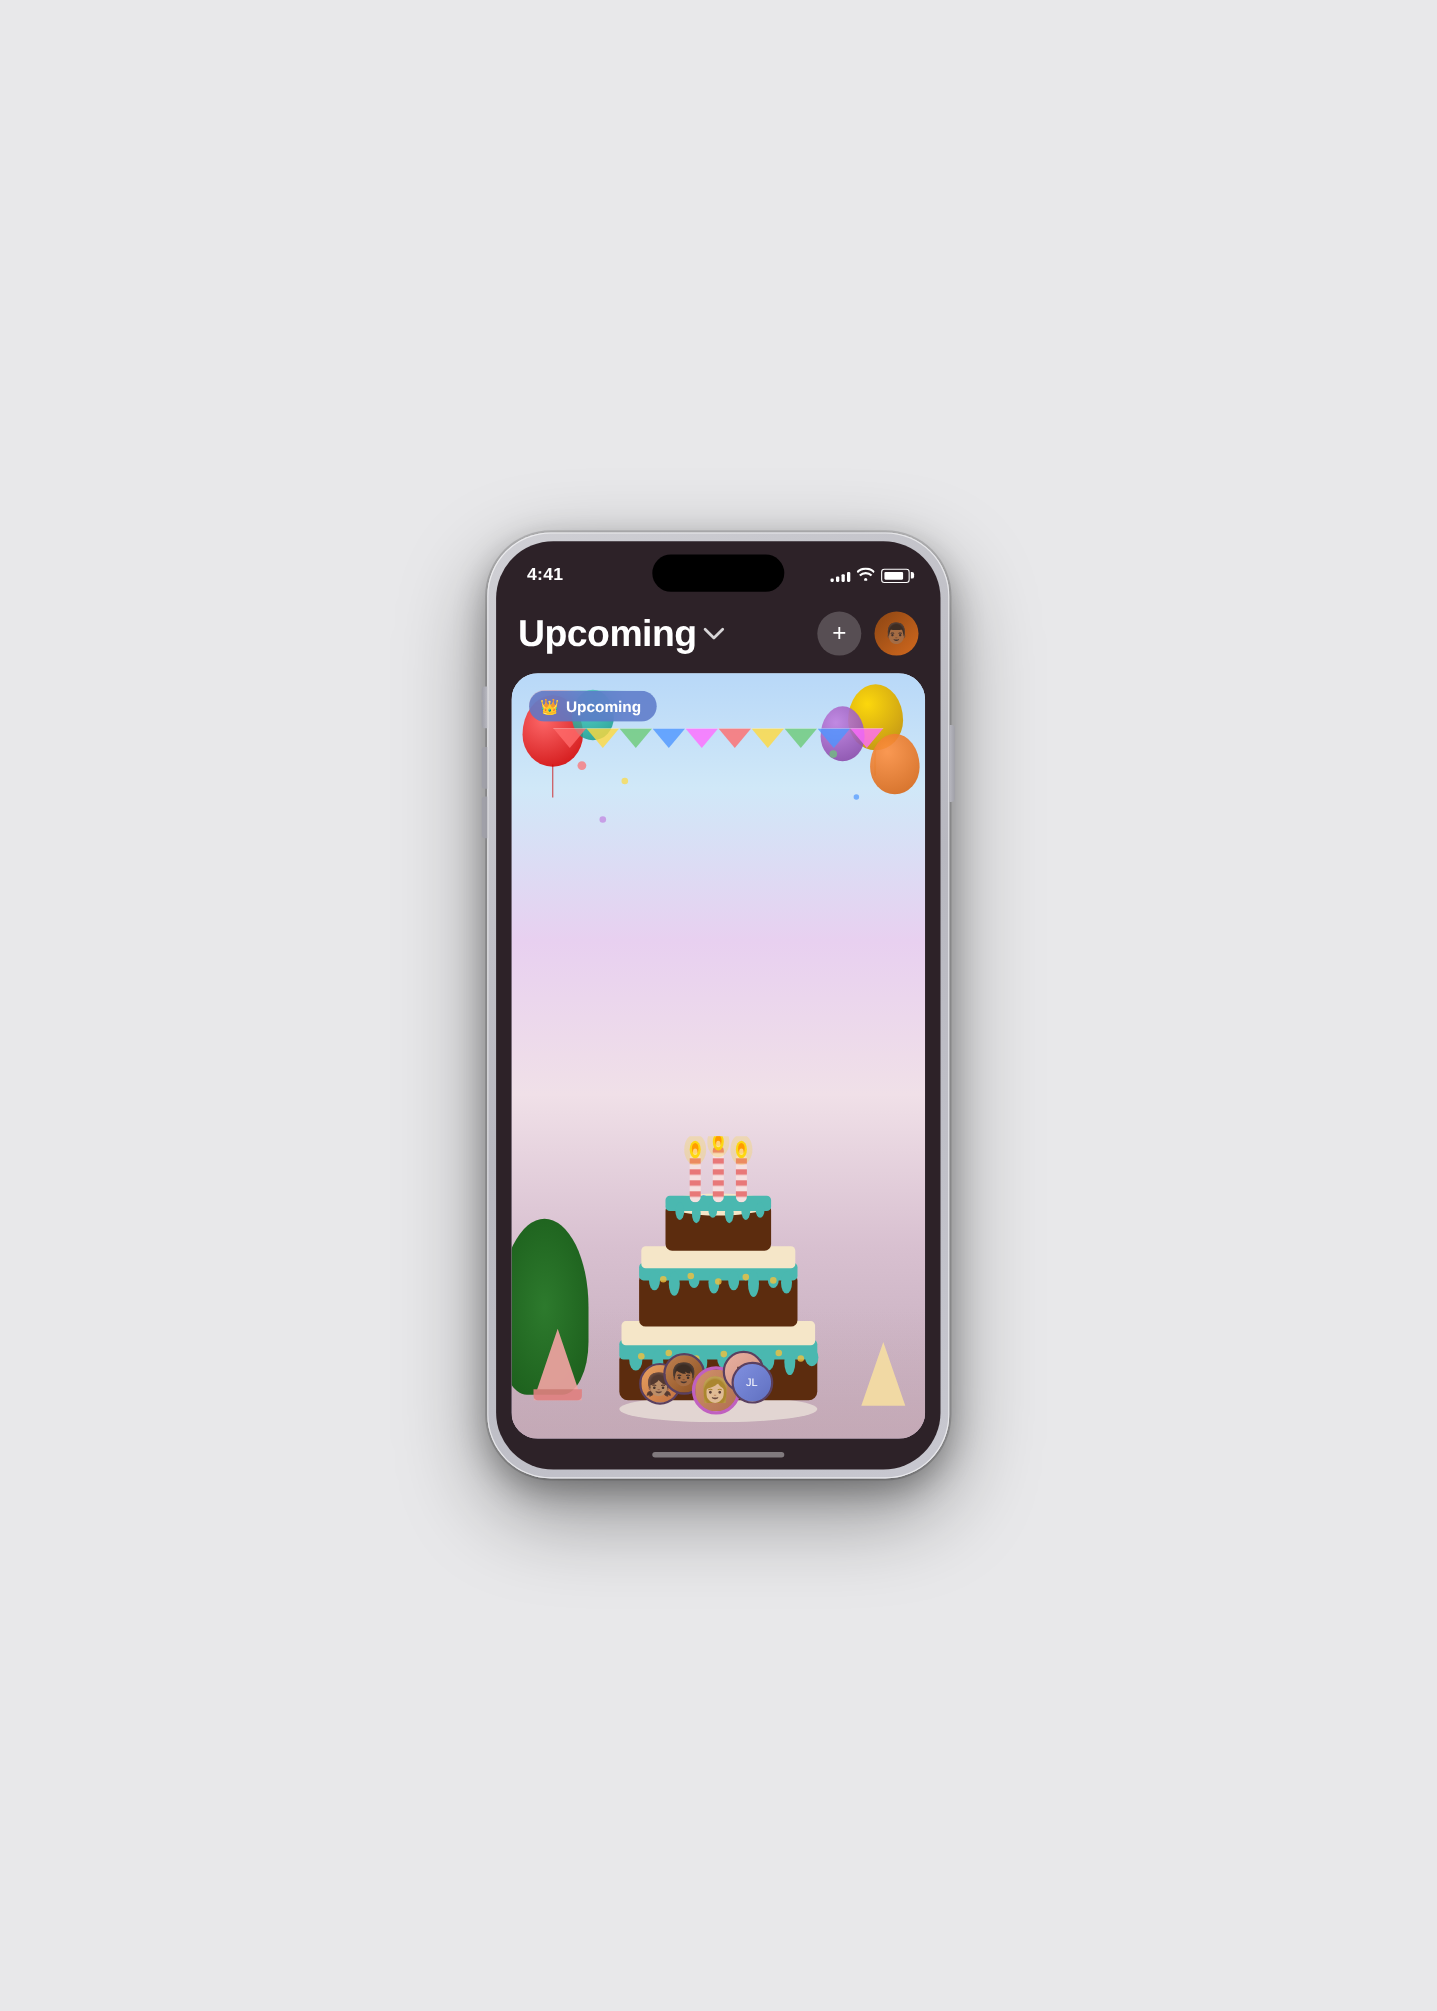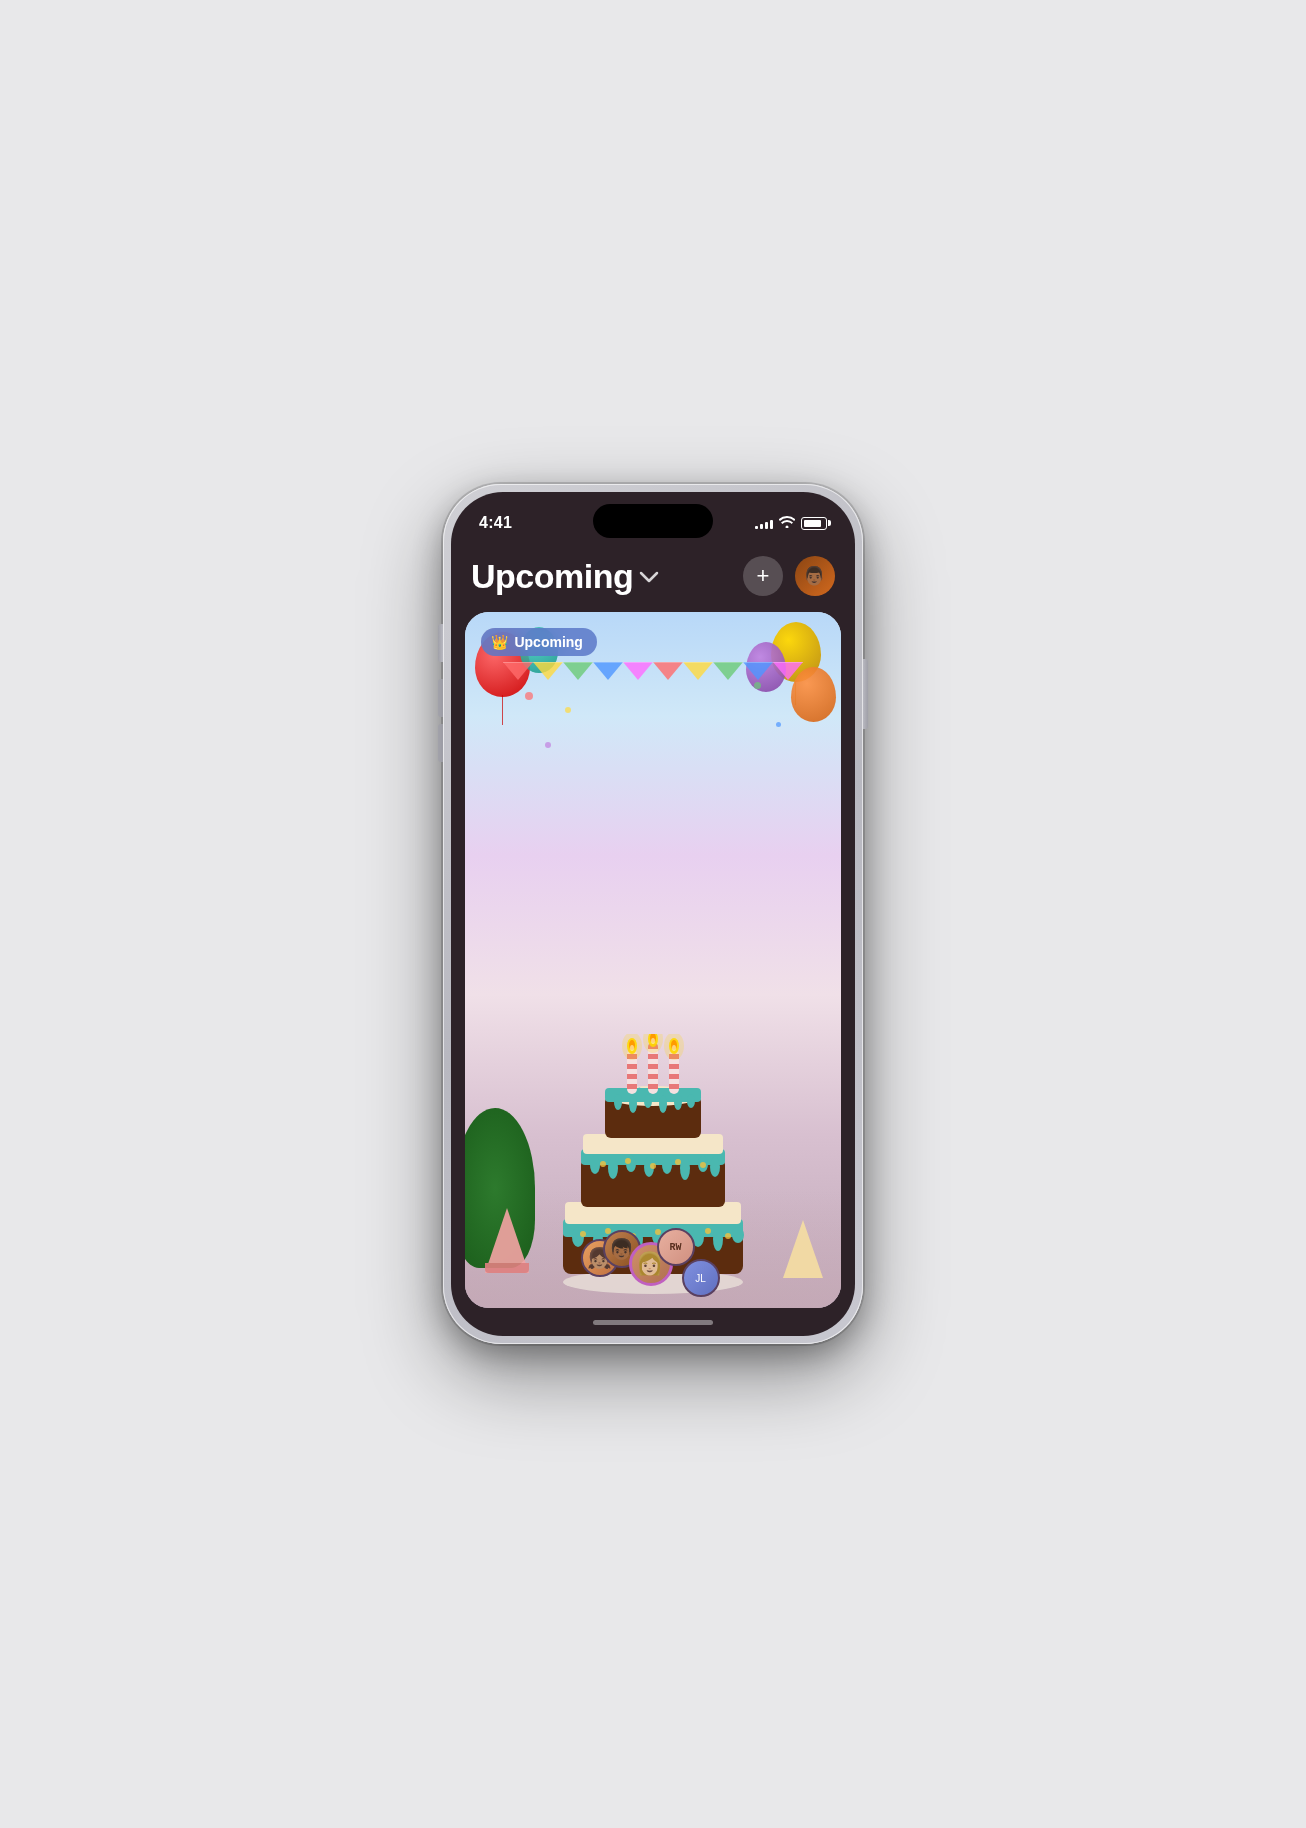--- a/index.html
+++ b/index.html
@@ -586,21 +586,21 @@
               <div class="attendee-stack" style="width:145px;position:relative;">
 
                 <div class="attendee-avatar" style="top:-5px;left:0px;background:linear-gradient(135deg,#e8a060,#c07040);border-color:#5a4060;font-size:20px;z-index:1;">👧🏽</div>
 
                 <div class="attendee-avatar" style="top:-14px;left:22px;background:linear-gradient(135deg,#c08050,#8b5020);border-color:#5a4060;font-size:20px;z-index:2;">👦🏾</div>
 
                 <div class="attendee-avatar" style="top:-2px;left:48px;background:linear-gradient(135deg,#d0906a,#b07050);border-color:#c060c0;border-width:3px;width:44px;height:44px;font-size:22px;z-index:3;">👩🏼</div>
 
                 <div class="attendee-avatar" style="top:-16px;left:76px;background:linear-gradient(135deg,#e8b0a0,#d09080);border-color:#5a4060;font-size:10px;font-weight:800;z-index:4;color:#5a3020;font-family:Liberation Mono, monospace;">RW</div>
 
-                <div class="attendee-avatar" style="top:-6px;left:101px;background:linear-gradient(135deg,#8090e0,#6070c0);border-color:#5a4060;font-size:10px;font-weight:400;z-index:5;margin-top:21px;">JL</div>
+                <div class="attendee-avatar" style="top:-6px;left:84px;background:linear-gradient(135deg,#8090e0,#6070c0);border-color:#5a4060;font-size:10px;font-weight:400;z-index:5;">JL</div>
               </div>
             </div>
 
           </div>
 
 
         </div>
       </div>
 
     </div>

